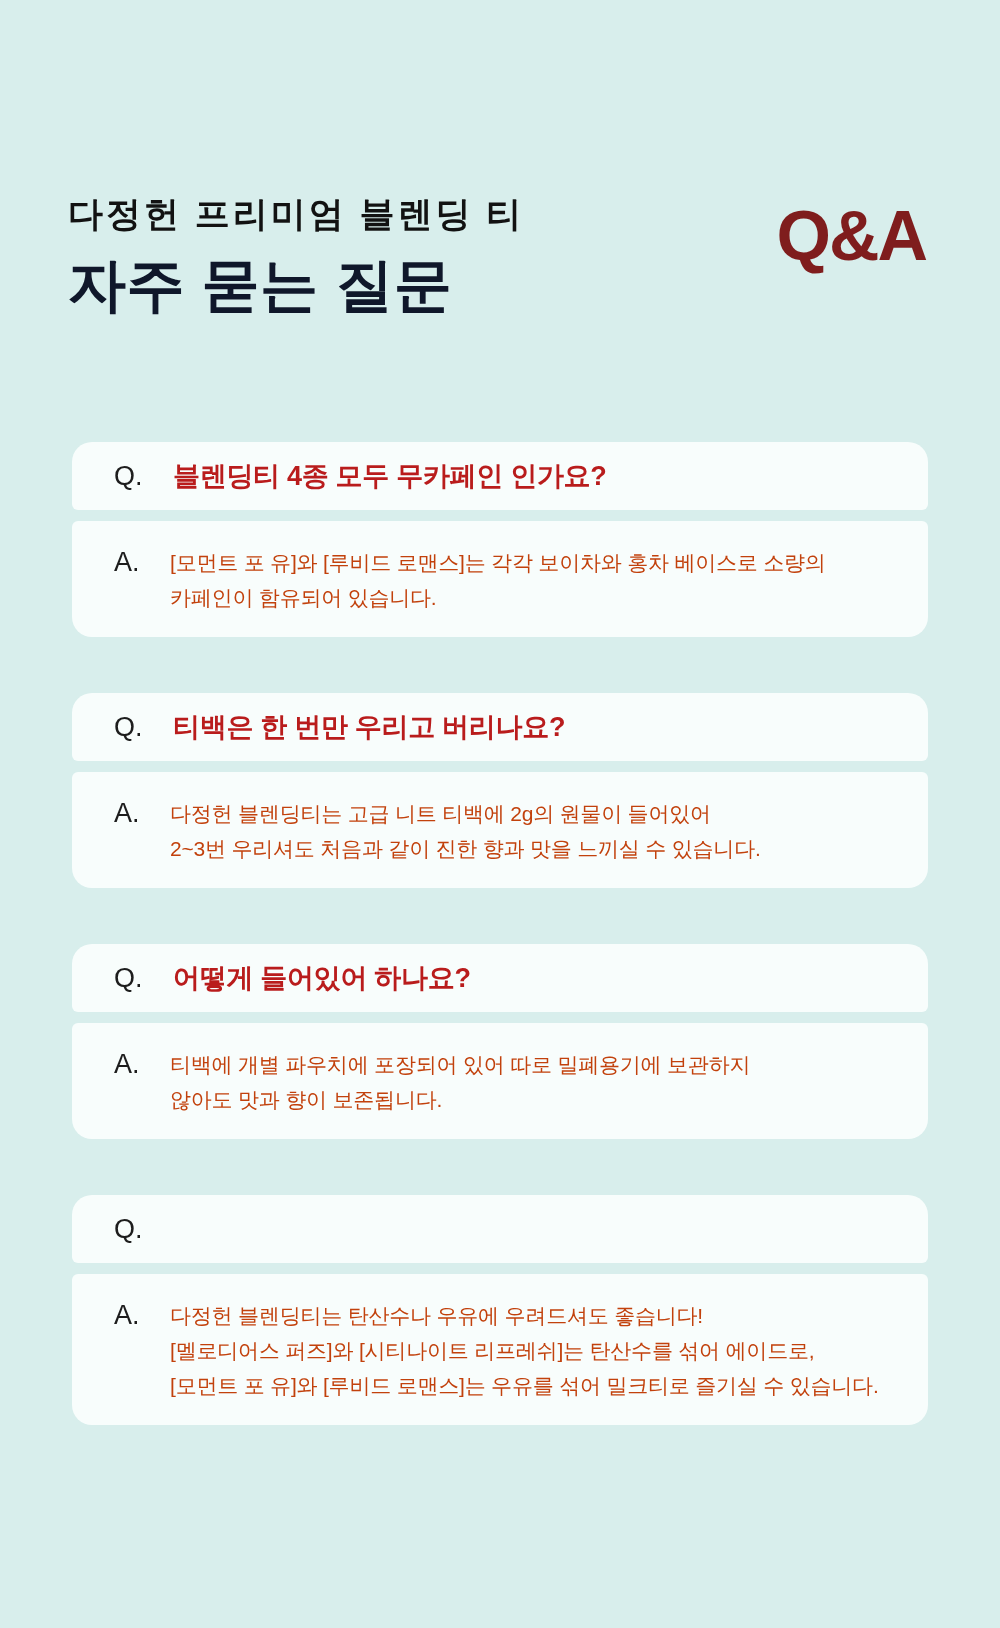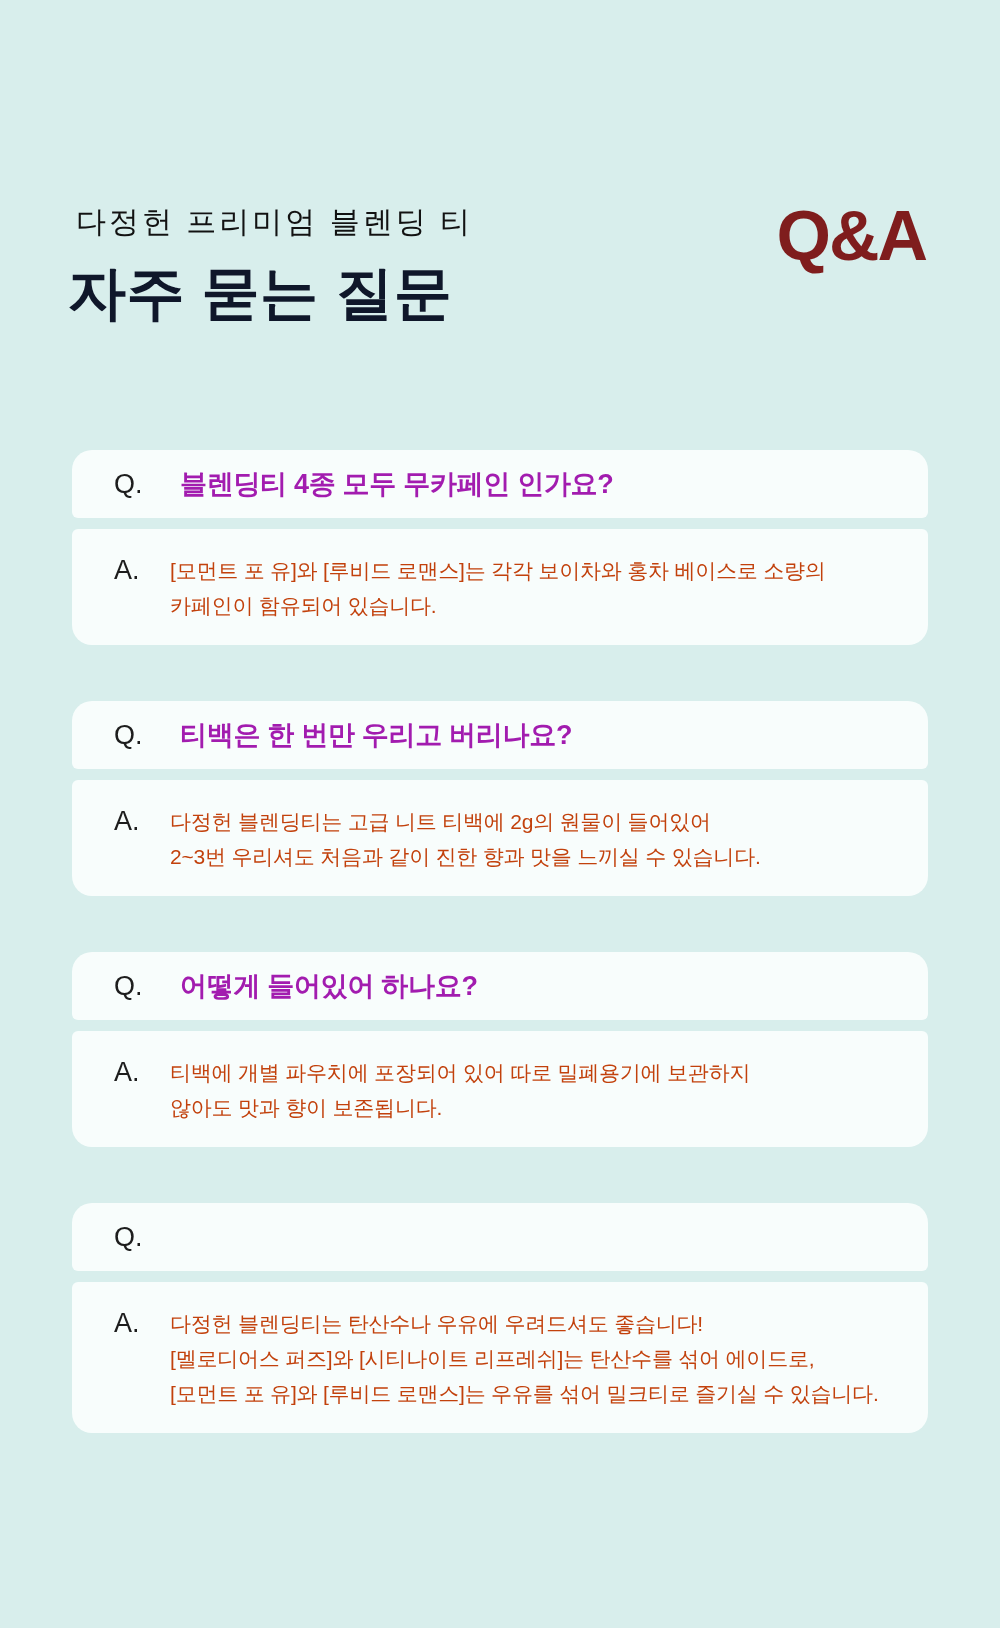--- a/index.html
+++ b/index.html
@@ -14,24 +14,24 @@
   .page { width: 1000px; height: 1628px; position: relative; }
 
   
   .header {
     display: flex;
     justify-content: space-between;
     align-items: flex-start;
     padding: 193px 74px 0 68px;
   }
   .subtitle {
-    margin: 8px;
-    font-size: 30px;
+    margin: 0;
+    font-size: 35px;
     line-height: 41px;
-    font-weight: 400;
+    font-weight: 700;
     letter-spacing: 3px;
     color: #121212;
   }
   .title {
     margin: 16px 0 0 0;
     font-size: 58px;
     line-height: 70px;
     font-weight: 800;
     letter-spacing: 0.5px;
     color: #0f172a;
@@ -74,25 +74,25 @@
   .mark {
     flex: 0 0 56px;
     width: 56px;
     font-size: 27px;
     font-weight: 400;
     color: #1d1d1d;
     letter-spacing: 0;
   }
   .a-row .mark { line-height: 35px; }
   .q-text {
-    margin: 10px;
+    margin: 3px;
     font-size: 27px;
     font-weight: 700;
     letter-spacing: -0.3px;
-    color: #a21caf;
+    color: #b91c1c;
   }
   .a-text {
     margin: 0;
     font-size: 21px;
     font-weight: 400;
     line-height: 35px;
     letter-spacing: -0.2px;
     color: #c2410c;
     white-space: pre-line;
   }

